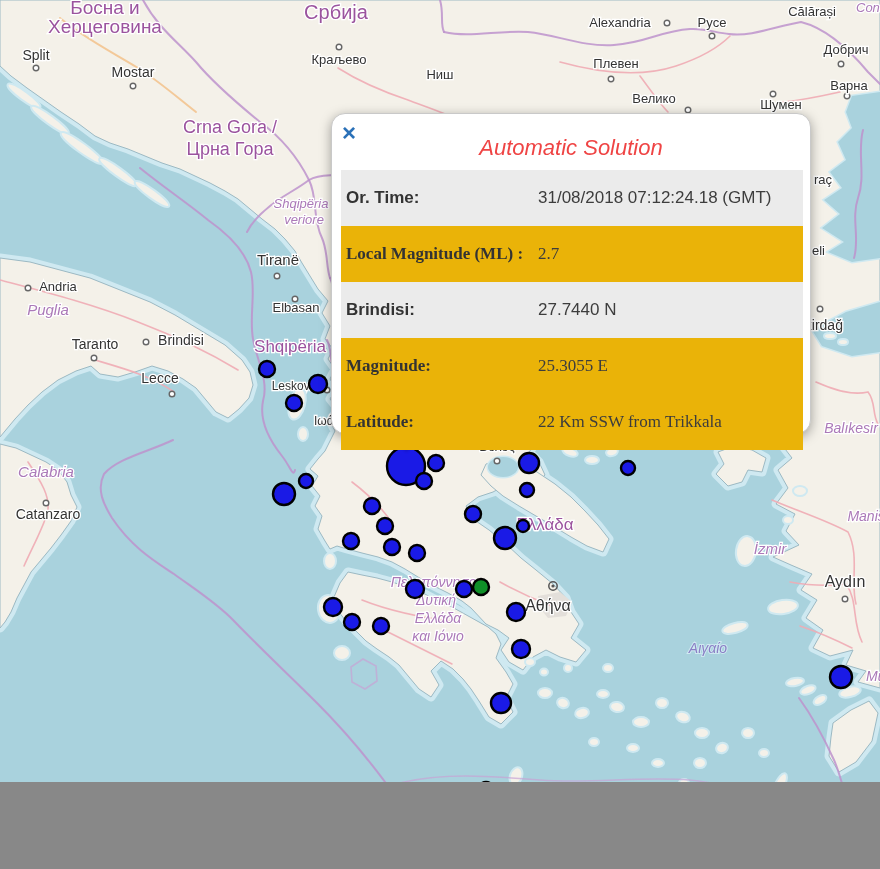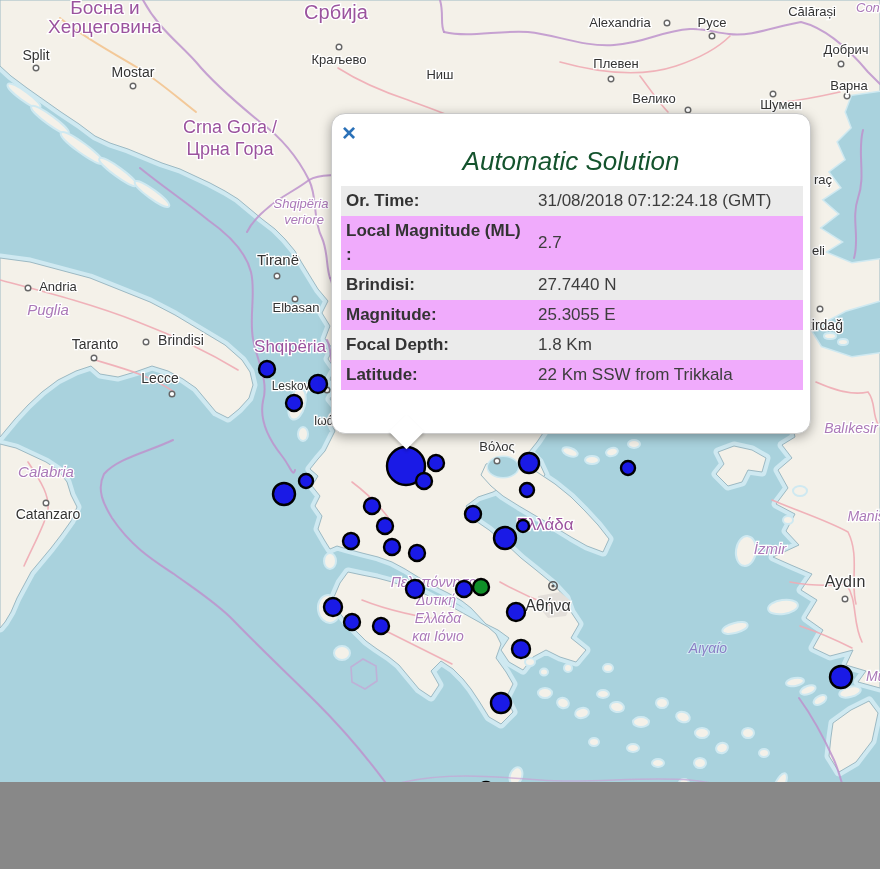--- a/index.html
+++ b/index.html
@@ -32,29 +32,29 @@
 
   
   .popup{position:absolute;left:331px;top:113px;width:478px;height:319px;
          background:#fff;border:1px solid #c9c9c9;border-radius:14px;
          box-shadow:0 3px 12px rgba(0,0,0,.35);z-index:10;}
   .popup .tail{position:absolute;left:62px;bottom:-11px;width:25px;height:25px;
          background:#fff;transform:rotate(45deg);z-index:0;
          box-shadow:2px 2px 3px rgba(0,0,0,.18);}
   .popup-close{position:absolute;top:9px;left:10px;color:#2b71b8;font-size:24px;
          font-weight:700;line-height:20px;text-decoration:none;cursor:pointer;z-index:3;}
-  .popup-title{position:relative;z-index:2;margin-top:32px;text-align:center;
-         font-style:italic;font-size:26px;color:#14532d;}
+  .popup-title{position:relative;z-index:2;margin-top:21px;text-align:center;
+         font-style:italic;font-size:22px;color:#ef4444;}
   .popup-table{position:relative;z-index:2;border-collapse:collapse;
          margin:9px 7px 0 9px;width:462px;font-size:17px;color:#333;}
-  .popup-table td{padding:3px 5px;line-height:24px;vertical-align:middle;}
+  .popup-table td{padding:16px 5px;line-height:24px;vertical-align:middle;}
   .popup-table td.lbl{font-weight:700;width:182px;}
   .popup-table td.val{color:#3d3d3d;max-width:255px;}
   .popup-table tr.odd{background:#ebebeb;}
-  .popup-table tr.even{background:#f0abfc;}
+  .popup-table tr.even{background:#eab308;font-family:Liberation Serif, serif;}
 </style>
 </head>
 <body>
 
 <div class="stage">
   <svg width="880" height="869" viewBox="0 0 880 869">
     <defs>
       <path id="mainland" d="M0,0 H880 V688 L858,682 L866,671 L846,665 L853,650 L830,656 L813,648 L823,630 L806,618 L817,600 L801,590 L812,574 L791,565 L773,557 L799,545 L786,531 L795,514 L776,504 L788,488 L778,470 L792,458 L782,445 L795,437 L791,420 L770,402 L600,400 L560,412 L545,430 L537,442 L529,452 L539,462 L545,475 L532,487 L517,492 L504,486 L493,492 L478,497 L466,506 L473,519 L489,530 L506,544 L521,558 L536,570 L553,584 L566,598 L571,612 L579,624 L571,638 L586,650 L576,662 L560,657 L546,650 L533,657 L523,670 L509,662 L501,650 L509,638 L498,630 L486,624 L471,608 L462,601 L448,593 L432,585 L418,577 L405,569 L392,562 L378,557 L362,553 L347,549 L337,546 L330,549 L325,541 L318,529 L322,516 L315,506 L320,496 L312,486 L318,476 L310,469 L318,459 L325,451 L330,441 L335,431 L330,421 L338,409 L330,399 L336,389 L330,379 L335,369 L328,359 L333,349 L325,339 L330,326 L322,313 L328,301 L318,289 L310,276 L302,263 L295,251 L285,239 L275,229 L262,219 L250,209 L238,199 L225,191 L210,183 L195,176 L180,169 L162,163 L145,156 L128,149 L110,143 L95,136 L79,124 L61,112 L44,100 L27,88 L11,76 L0,66 Z"></path>
       <path id="puglia" d="M0,258 L30,262 L60,270 L90,278 L120,290 L150,302 L175,315 L200,330 L225,345 L242,360 L250,372 L253,385 L249,398 L239,409 L228,418 L216,412 L206,400 L196,388 L183,379 L168,371 L152,366 L135,372 L118,377 L100,374 L91,366 L76,371 L58,380 L42,392 L28,405 L15,419 L5,431 L0,437 Z"></path>
       <path id="calabria" d="M0,444 L16,448 L31,455 L46,462 L58,470 L67,482 L71,495 L77,507 L71,521 L61,535 L51,548 L41,560 L31,572 L24,585 L17,598 L11,612 L5,622 L0,628 Z"></path>
@@ -319,24 +319,20 @@
           <td class="val">2.7</td>
           </tr>
         <tr class="odd">
           <td class="lbl">Brindisi:</td>
           <td class="val">27.7440 N</td>
           </tr>
         <tr class="even">
           <td class="lbl">Magnitude:</td>
           <td class="val">25.3055 E</td>
           </tr>
-        <tr class="odd">
-          <td class="lbl">Focal Depth:</td>
-          <td class="val">1.8 Km</td>
-          </tr>
         <tr class="even">
           <td class="lbl">Latitude:</td>
           <td class="val">22 Km SSW from Trikkala</td>
           </tr>
       </tbody>
     </table>
   </div>
 </div>
 
 </body></html>

